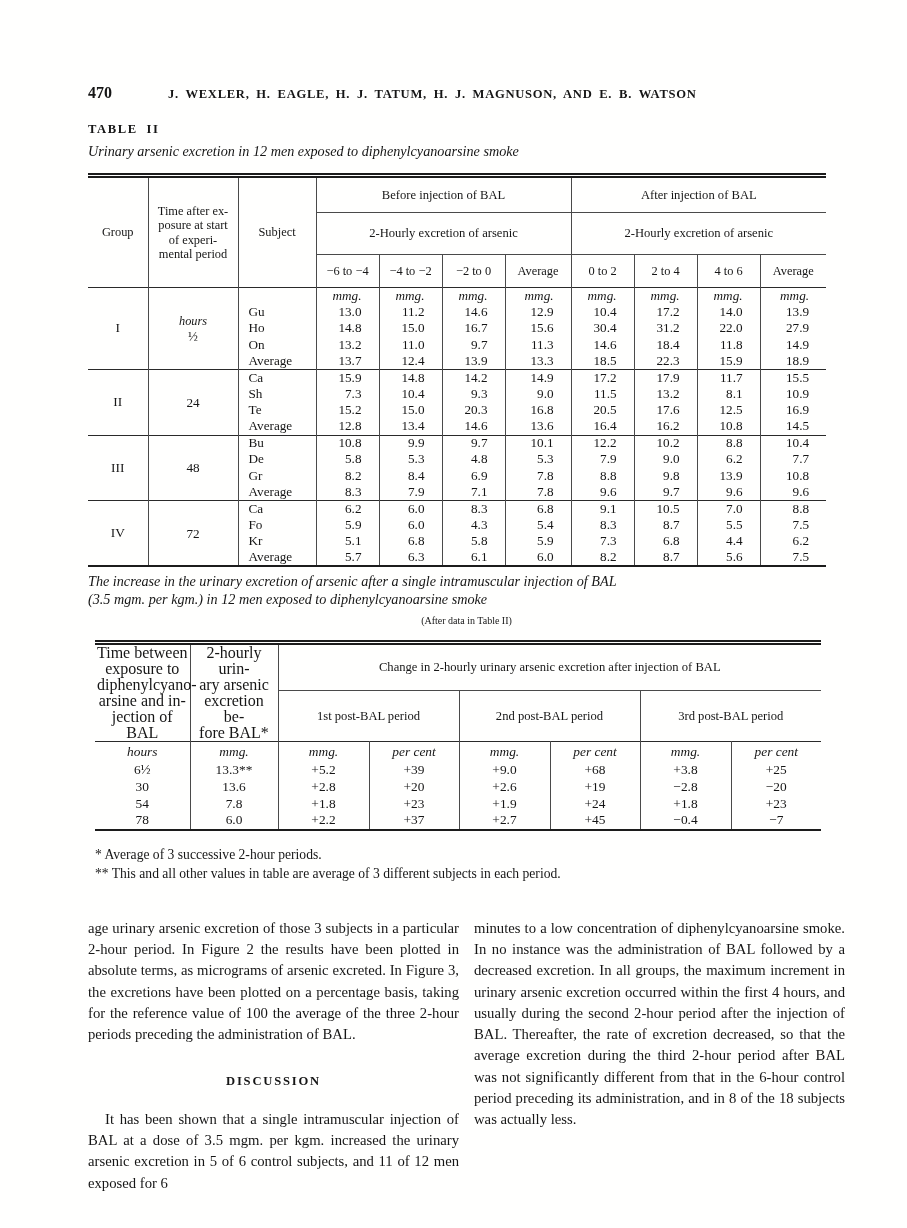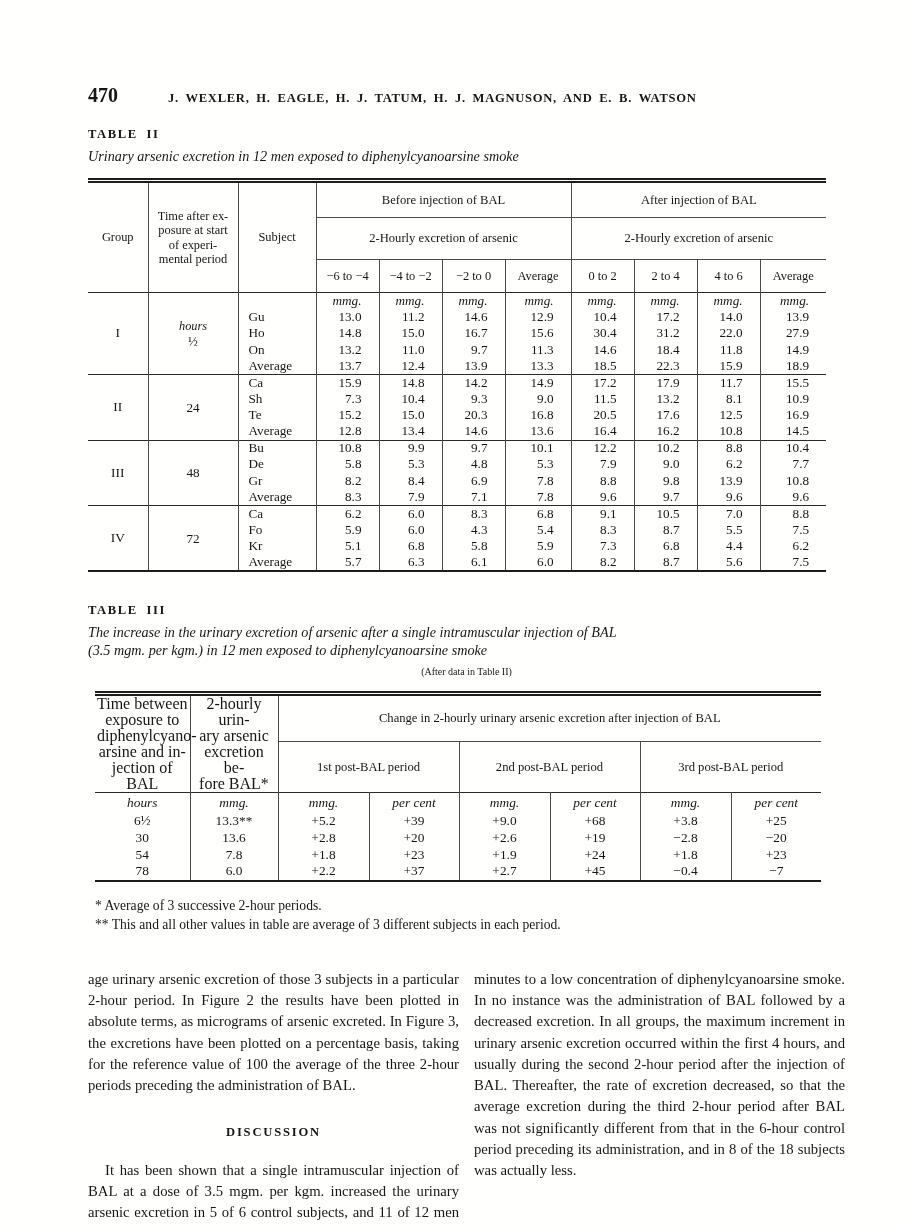--- a/index.html
+++ b/index.html
@@ -6,21 +6,21 @@
   html,body { background:#ffffff; }
   .page {
     width:907px; height:1228px; overflow:hidden;
     background:#fffffe; color:#161616; position:relative;
     font-family:"Liberation Serif","DejaVu Serif",serif;
   }
   .content { padding:84px 62px 0 88px; }
 
   
   .pghead { display:flex; align-items:baseline; }
-  .pgnum { font-size:20px; font-weight:bold; width:80px; }
+  .pgnum { font-size:16px; font-weight:bold; width:80px; }
   .authors { flex:1; text-align:left; font-size:12.6px; font-weight:bold;
              letter-spacing:.7px; word-spacing:3px; padding-right:60px; }
 
   
   .tbl-label { text-align:left; font-size:12.6px; font-weight:bold; letter-spacing:1.6px; word-spacing:4px; }
   .tbl-caption { text-align:left; font-style:italic; font-size:14.2px; white-space:pre-line; margin-top:5px; line-height:18px; }
   .tbl-subcaption { text-align:center; font-size:10px; margin-top:7px; }
 
   
   table.sci { border-collapse:collapse; table-layout:fixed;
@@ -318,21 +318,20 @@
             <td class="c-num" data-name="value-cell">6.1</td>
             <td class="c-num" data-name="value-cell">6.0</td>
             <td class="c-num" data-name="value-cell">8.2</td>
             <td class="c-num" data-name="value-cell">8.7</td>
             <td class="c-num" data-name="value-cell">5.6</td>
             <td class="c-num" data-name="value-cell">7.5</td>
           </tr>
         </tbody>
       </table>
 
-    <div class="tbl-label" style="margin-top:31px;" data-name="table3-label">TABLE III</div>
     <div class="tbl-caption" data-name="table3-caption">The increase in the urinary excretion of arsenic after a single intramuscular injection of BAL
 (3.5 mgm. per kgm.) in 12 men exposed to diphenylcyanoarsine smoke</div>
     <div class="tbl-subcaption" data-name="table3-subcaption">(After data in Table II)</div>
 
     <table class="sci t3" data-name="table3">
       <colgroup>
         <col style="width:95px">
           <col style="width:88px">
         <col style="width:91px">
           <col style="width:90px">

